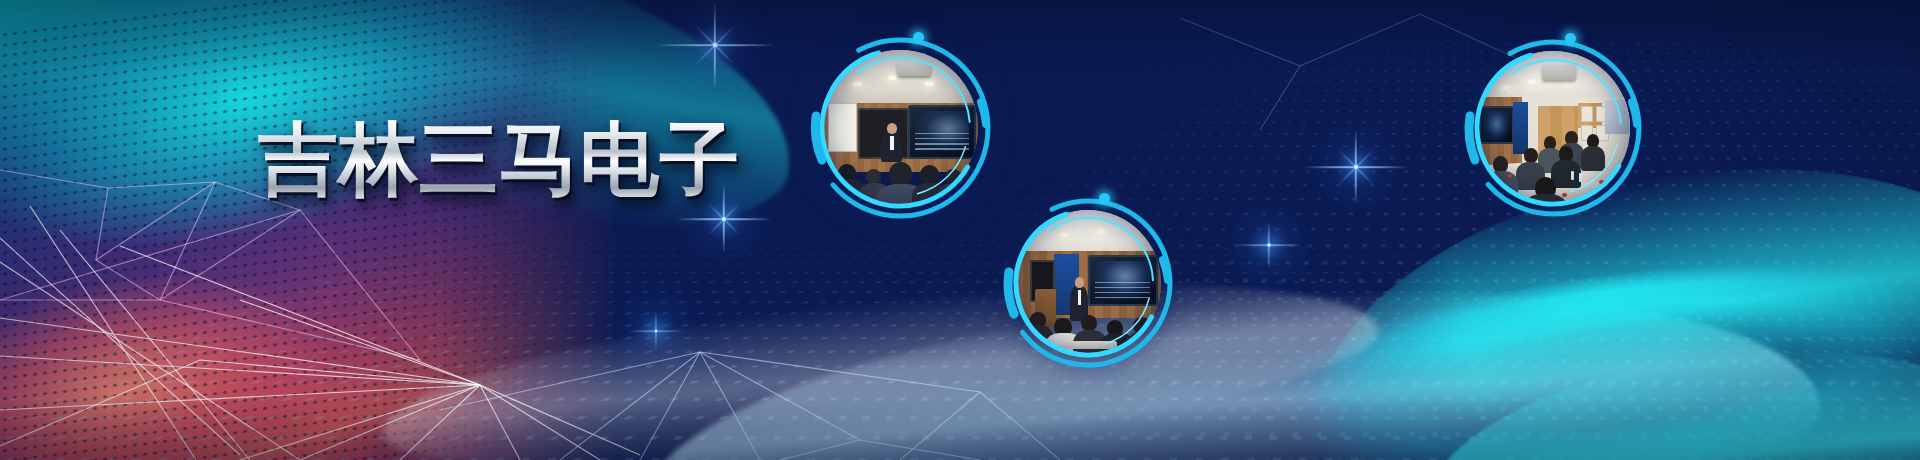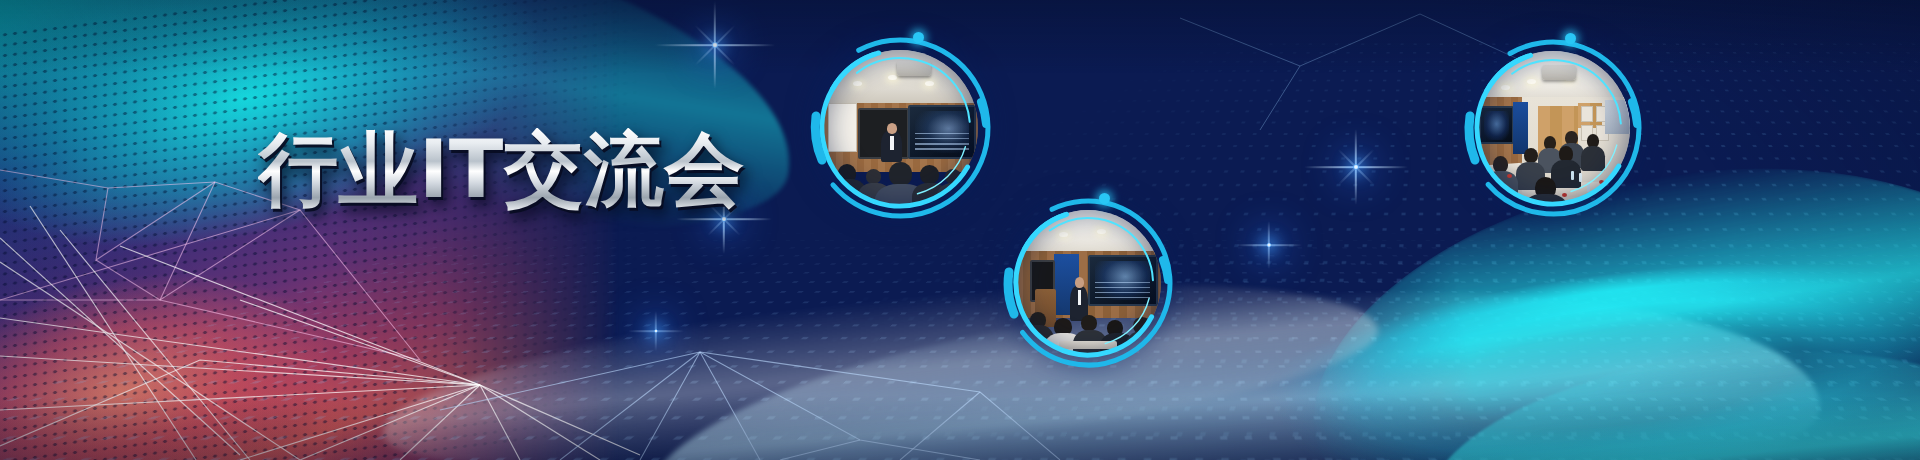--- a/index.html
+++ b/index.html
@@ -317,21 +317,21 @@
     <div class="ray" style="width:48px;transform:translate(-50%,-50%) rotate(90deg);opacity:.7;"></div>
     <div class="core" style="width:5px;height:5px;"></div>
   </div>
   <div class="star" style="left:655px;top:330px;width:2px;height:2px;">
     <div class="ray" style="width:56px;transform:translate(-50%,-50%) rotate(0deg);opacity:.55;"></div>
     <div class="ray" style="width:40px;transform:translate(-50%,-50%) rotate(90deg);opacity:.55;"></div>
     <div class="core" style="width:4px;height:4px;"></div>
   </div>
 
   <div class="headline">
-    <div class="hl-line l2">行业IT交流会</div>
+    <div class="hl-line l1">吉林三马电子</div>
   </div>
 
   <div class="photo-node" style="left:800px;top:28px;width:200px;height:200px;">
     <div class="photo-clip" style="left:22px;top:22px;width:156px;height:156px;">
       <div class="scene">
         <div class="sc-ceil" style="background:linear-gradient(180deg,#efece5 0%,#ddd9d0 70%,#cbc5b9 100%);"></div>
         <div class="sc-wall-wood" style="top:34%;bottom:22%;"></div>
         <div class="sc-light" style="left:20%;top:20%;"></div>
         <div class="sc-light" style="left:42%;top:16%;"></div>
         <div class="sc-light" style="left:66%;top:20%;"></div>

